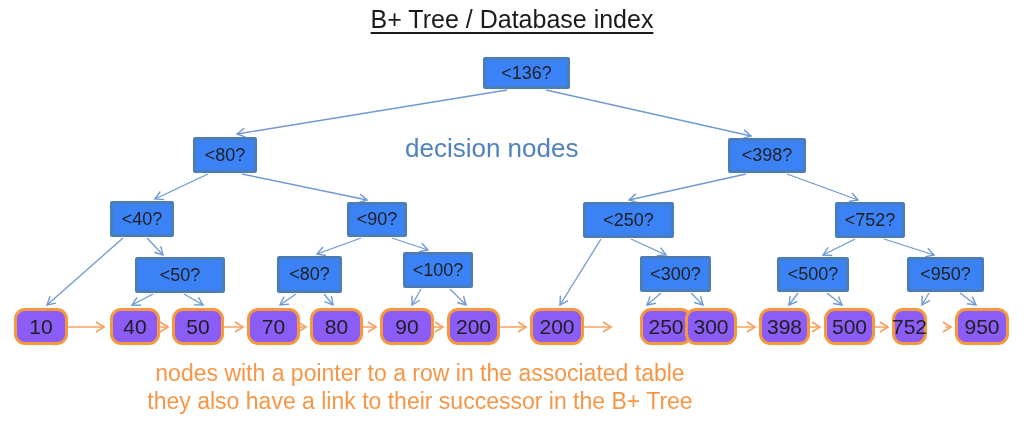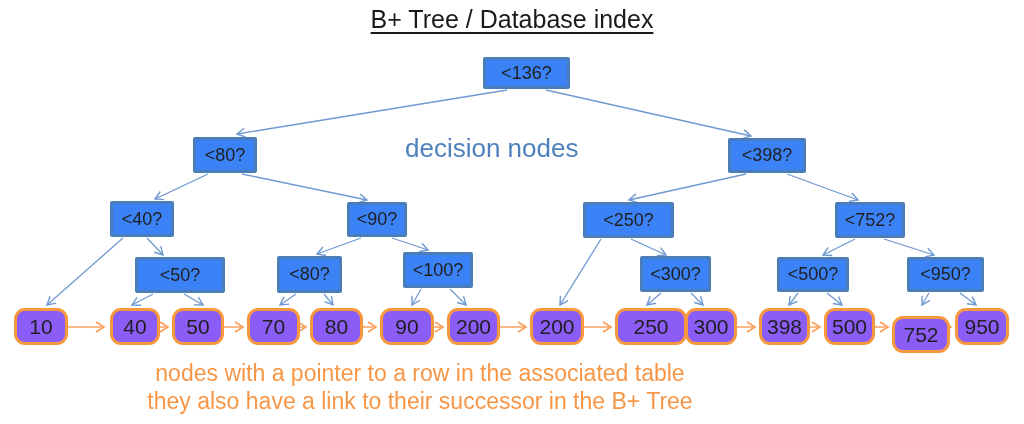--- a/index.html
+++ b/index.html
@@ -118,25 +118,25 @@
   <div class="dnode" style="left:907px;top:257px;width:77px;height:35px">&lt;950?</div>
 
   <div class="leaf" style="left:14px;top:308px;width:54px;height:37px">10</div>
   <div class="leaf" style="left:110px;top:308px;width:50px;height:37px">40</div>
   <div class="leaf" style="left:172px;top:308px;width:52px;height:37px">50</div>
   <div class="leaf" style="left:247px;top:308px;width:53px;height:37px">70</div>
   <div class="leaf" style="left:310px;top:308px;width:53px;height:37px">80</div>
   <div class="leaf" style="left:380px;top:308px;width:54px;height:37px">90</div>
   <div class="leaf" style="left:447px;top:308px;width:53px;height:37px">200</div>
   <div class="leaf" style="left:530px;top:308px;width:54px;height:37px">200</div>
-  <div class="leaf" style="left:615px;top:308px;width:72px;height:37px">250</div>
+  <div class="leaf" style="left:640px;top:308px;width:52px;height:37px">250</div>
   <div class="leaf" style="left:685px;top:308px;width:52px;height:37px">300</div>
   <div class="leaf" style="left:759px;top:308px;width:51px;height:37px">398</div>
   <div class="leaf" style="left:824px;top:308px;width:51px;height:37px">500</div>
-  <div class="leaf" style="left:892px;top:316px;width:58px;height:37px">752</div>
+  <div class="leaf" style="left:892px;top:308px;width:35px;height:37px">752</div>
   <div class="leaf" style="left:955px;top:308px;width:54px;height:37px">950</div>
 
   <div class="caption">
     <div>nodes with a pointer to a row in the associated table</div>
     <div>they also have a link to their successor in the B+ Tree</div>
   </div>
 
 </div>
 
 </body></html>

